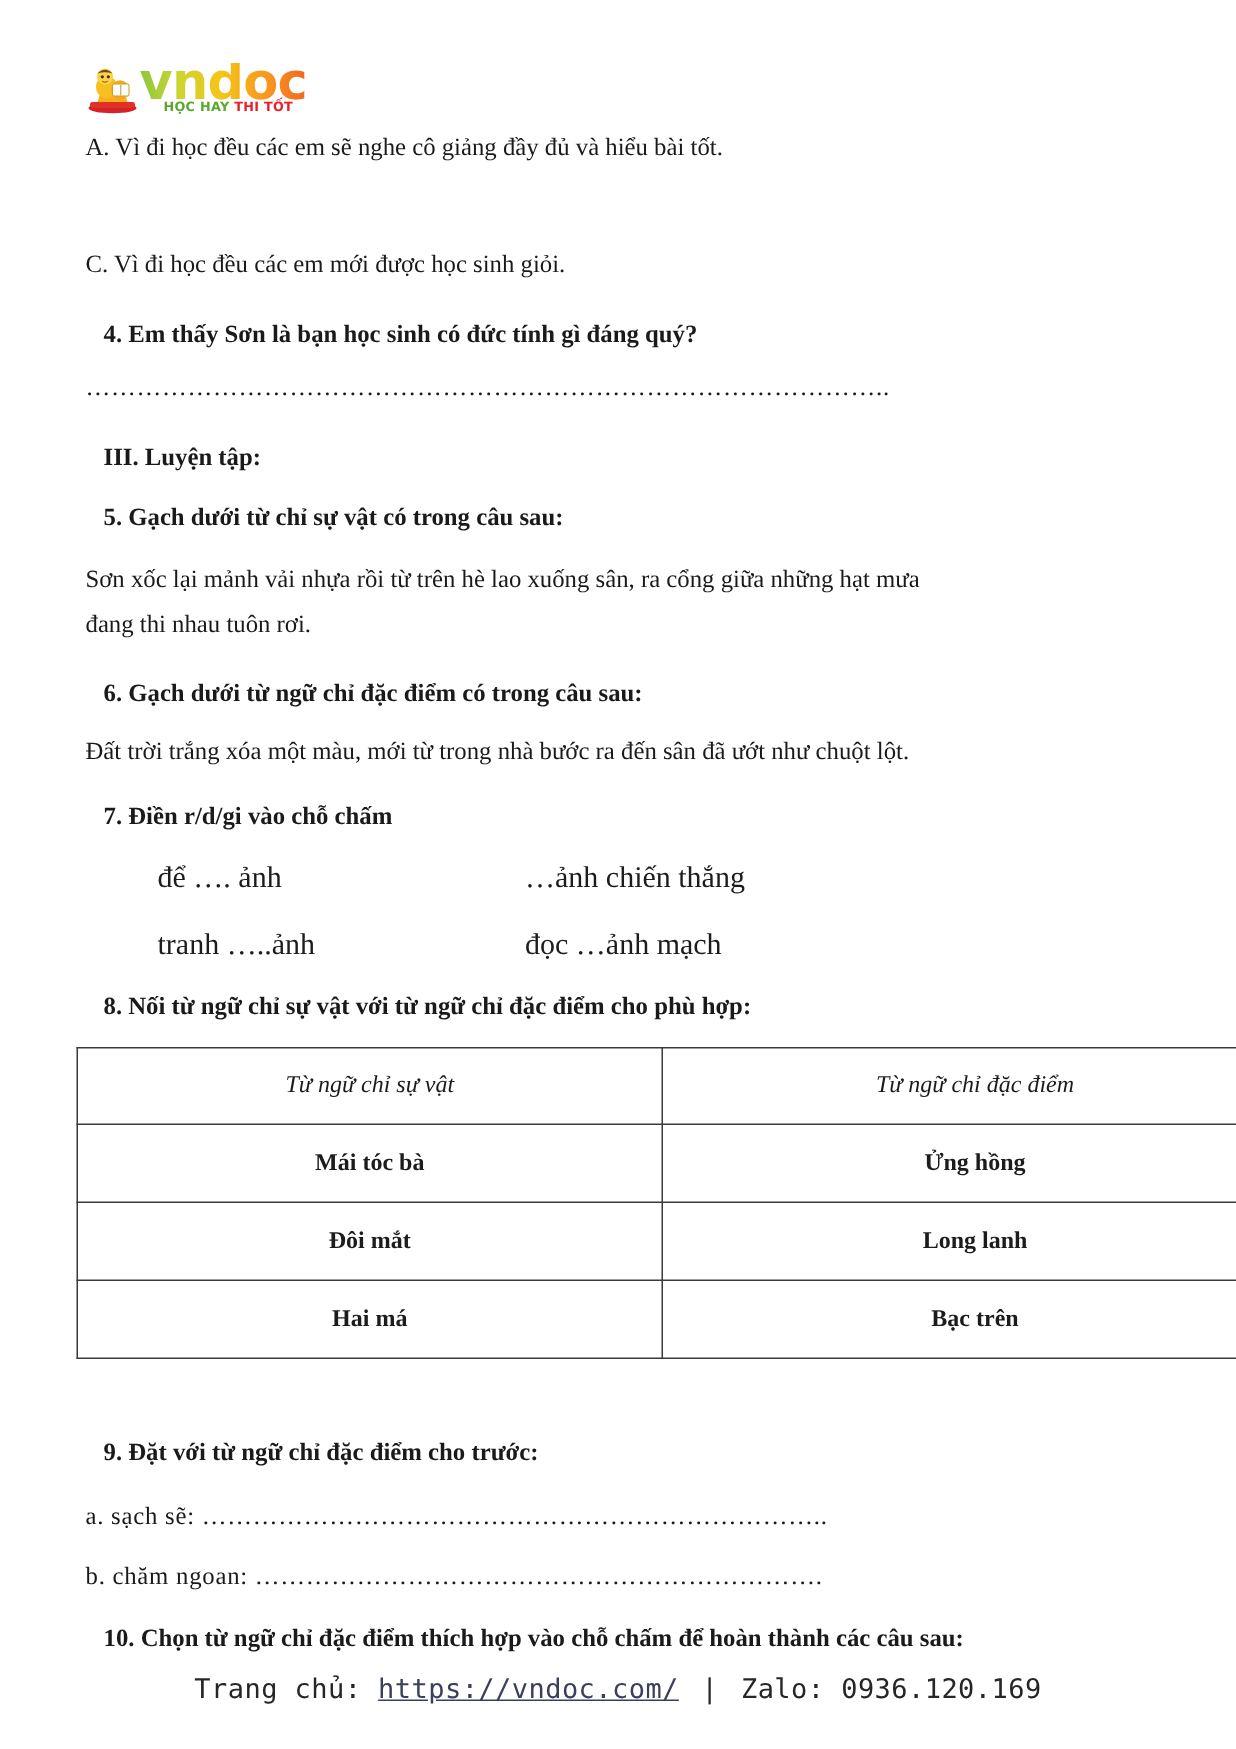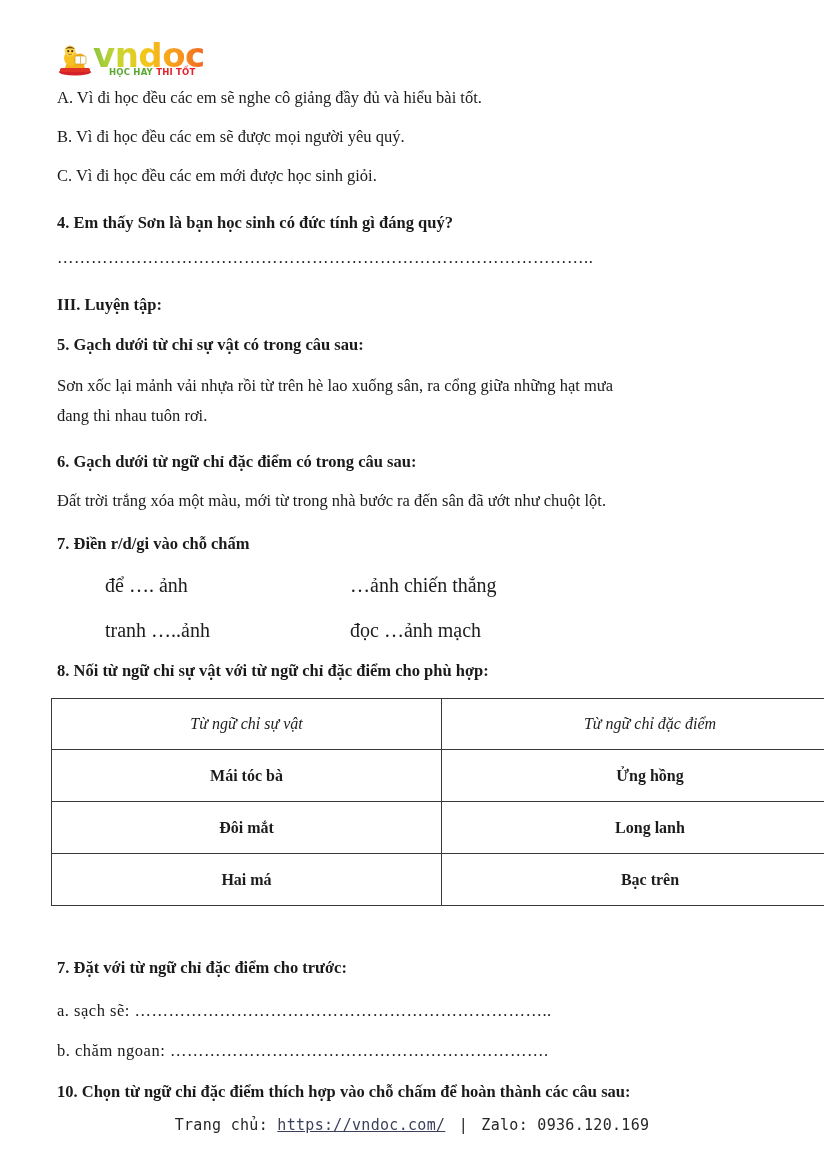--- a/index.html
+++ b/index.html
@@ -70,21 +70,21 @@
 
   
   .block {
     position: absolute;
     left: 57px;
     width: 706px;
     font-size: 16.5px;
     line-height: 30px;
     color: #1a1a1a;
   }
-  .block.bold { font-weight: 700; }
+  .block.bold { font-weight: 700; margin-left: 12px; }
   .dots { letter-spacing: 0.5px; }
 
   .twocol {
     position: absolute;
     left: 105px;
     width: 660px;
     font-size: 20px;
     line-height: 30px;
   }
   .twocol .c1 {
@@ -126,21 +126,21 @@
   }
 
   
   .footer {
     position: absolute;
     left: 0;
     top: 1116px;
     width: 824px;
     text-align: center;
     font-family: "DejaVu Sans Mono", "Liberation Mono", monospace;
-    font-size: 15px;
+    font-size: 18px;
     letter-spacing: 0.3px;
     color: #262626;
     white-space: nowrap;
   }
   .footer .url {
     color: #3a3f5c;
     text-decoration: underline;
   }
   .footer .sep { padding: 0 4px; }
 </style>
@@ -162,21 +162,20 @@
       <circle cx="15.2" cy="7.2" r="1.1" fill="#4a3210"></circle>
       <path d="M11 10 Q13 11.6 15 10" stroke="#b5791a" stroke-width="0.9" fill="none"></path>
       <rect x="18" y="12" width="11" height="8" rx="1" fill="#fdfdfd" stroke="#c9a227" stroke-width="0.7"></rect>
       <line x1="23.5" y1="12.6" x2="23.5" y2="19.6" stroke="#c9a227" stroke-width="0.7"></line>
     </svg>
     <div class="logo-word">vndoc</div>
     <div class="logo-tag"><span class="tag-green">HỌC HAY</span> <span class="tag-red">THI TỐT</span></div>
   </div>
 
   <div class="block" style="top:83px">A. Vì đi học đều các em sẽ nghe cô giảng đầy đủ và hiểu bài tốt.</div>
-  <div class="block" style="top:122px">B. Vì đi học đều các em sẽ được mọi người yêu quý.</div>
   <div class="block" style="top:161px">C. Vì đi học đều các em mới được học sinh giỏi.</div>
 
   <div class="block bold" style="top:208px">4. Em thấy Sơn là bạn học sinh có đức tính gì đáng quý?</div>
   <div class="block dots" style="top:243px">…………………………………………………………………………………..</div>
 
   <div class="block bold" style="top:290px">III. Luyện tập:</div>
 
   <div class="block bold" style="top:330px">5. Gạch dưới từ chỉ sự vật có trong câu sau:</div>
   <div class="block" style="top:371px">Sơn xốc lại mảnh vải nhựa rồi từ trên hè lao xuống sân, ra cổng giữa những hạt mưa</div>
   <div class="block" style="top:401px">đang thi nhau tuôn rơi.</div>
@@ -210,21 +209,21 @@
         <td class="col1">Đôi mắt</td>
         <td>Long lanh</td>
       </tr>
       <tr>
         <td class="col1">Hai má</td>
         <td>Bạc trên</td>
       </tr>
     </tbody>
   </table>
 
-  <div class="block bold" style="top:953px">7. Đặt với từ ngữ chỉ đặc điểm cho trước:</div>
+  <div class="block bold" style="top:953px">9. Đặt với từ ngữ chỉ đặc điểm cho trước:</div>
   <div class="block dots" style="top:996px">a. sạch sẽ: ………………………………………………………………..</div>
   <div class="block dots" style="top:1036px">b. chăm ngoan: ………………………………………………………….</div>
 
   <div class="block bold" style="top:1077px">10. Chọn từ ngữ chỉ đặc điểm thích hợp vào chỗ chấm để hoàn thành các câu sau:</div>
 
   <div class="footer">
     <span>Trang chủ:</span>
     <span class="url">https://vndoc.com/</span>
     <span class="sep">|</span>
     <span>Zalo: 0936.120.169</span>

